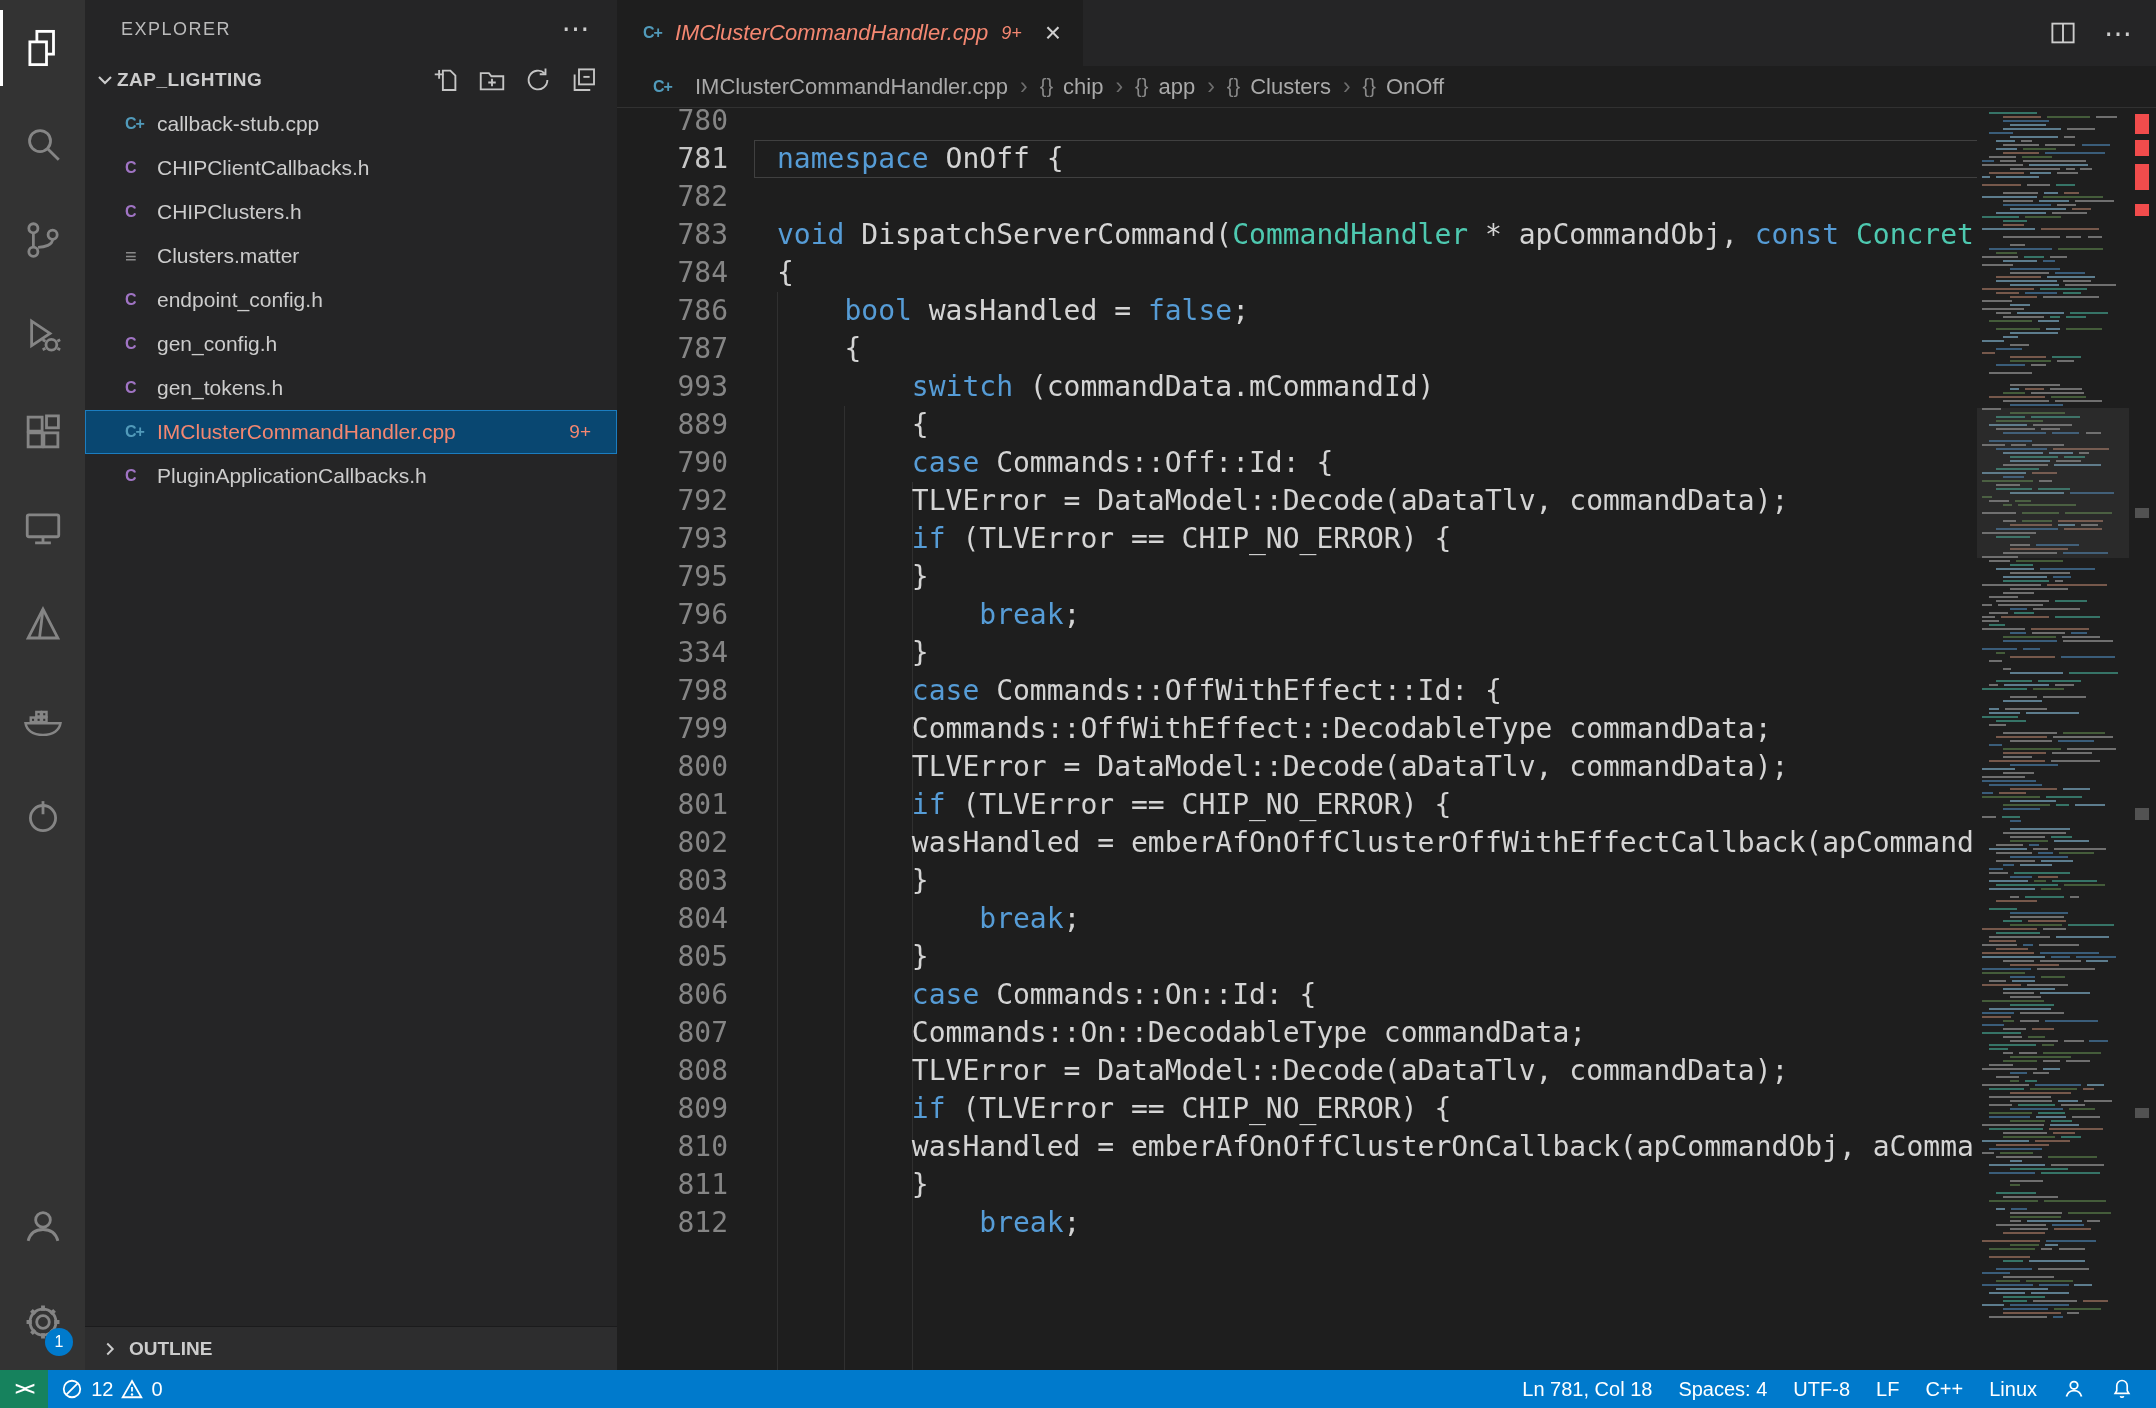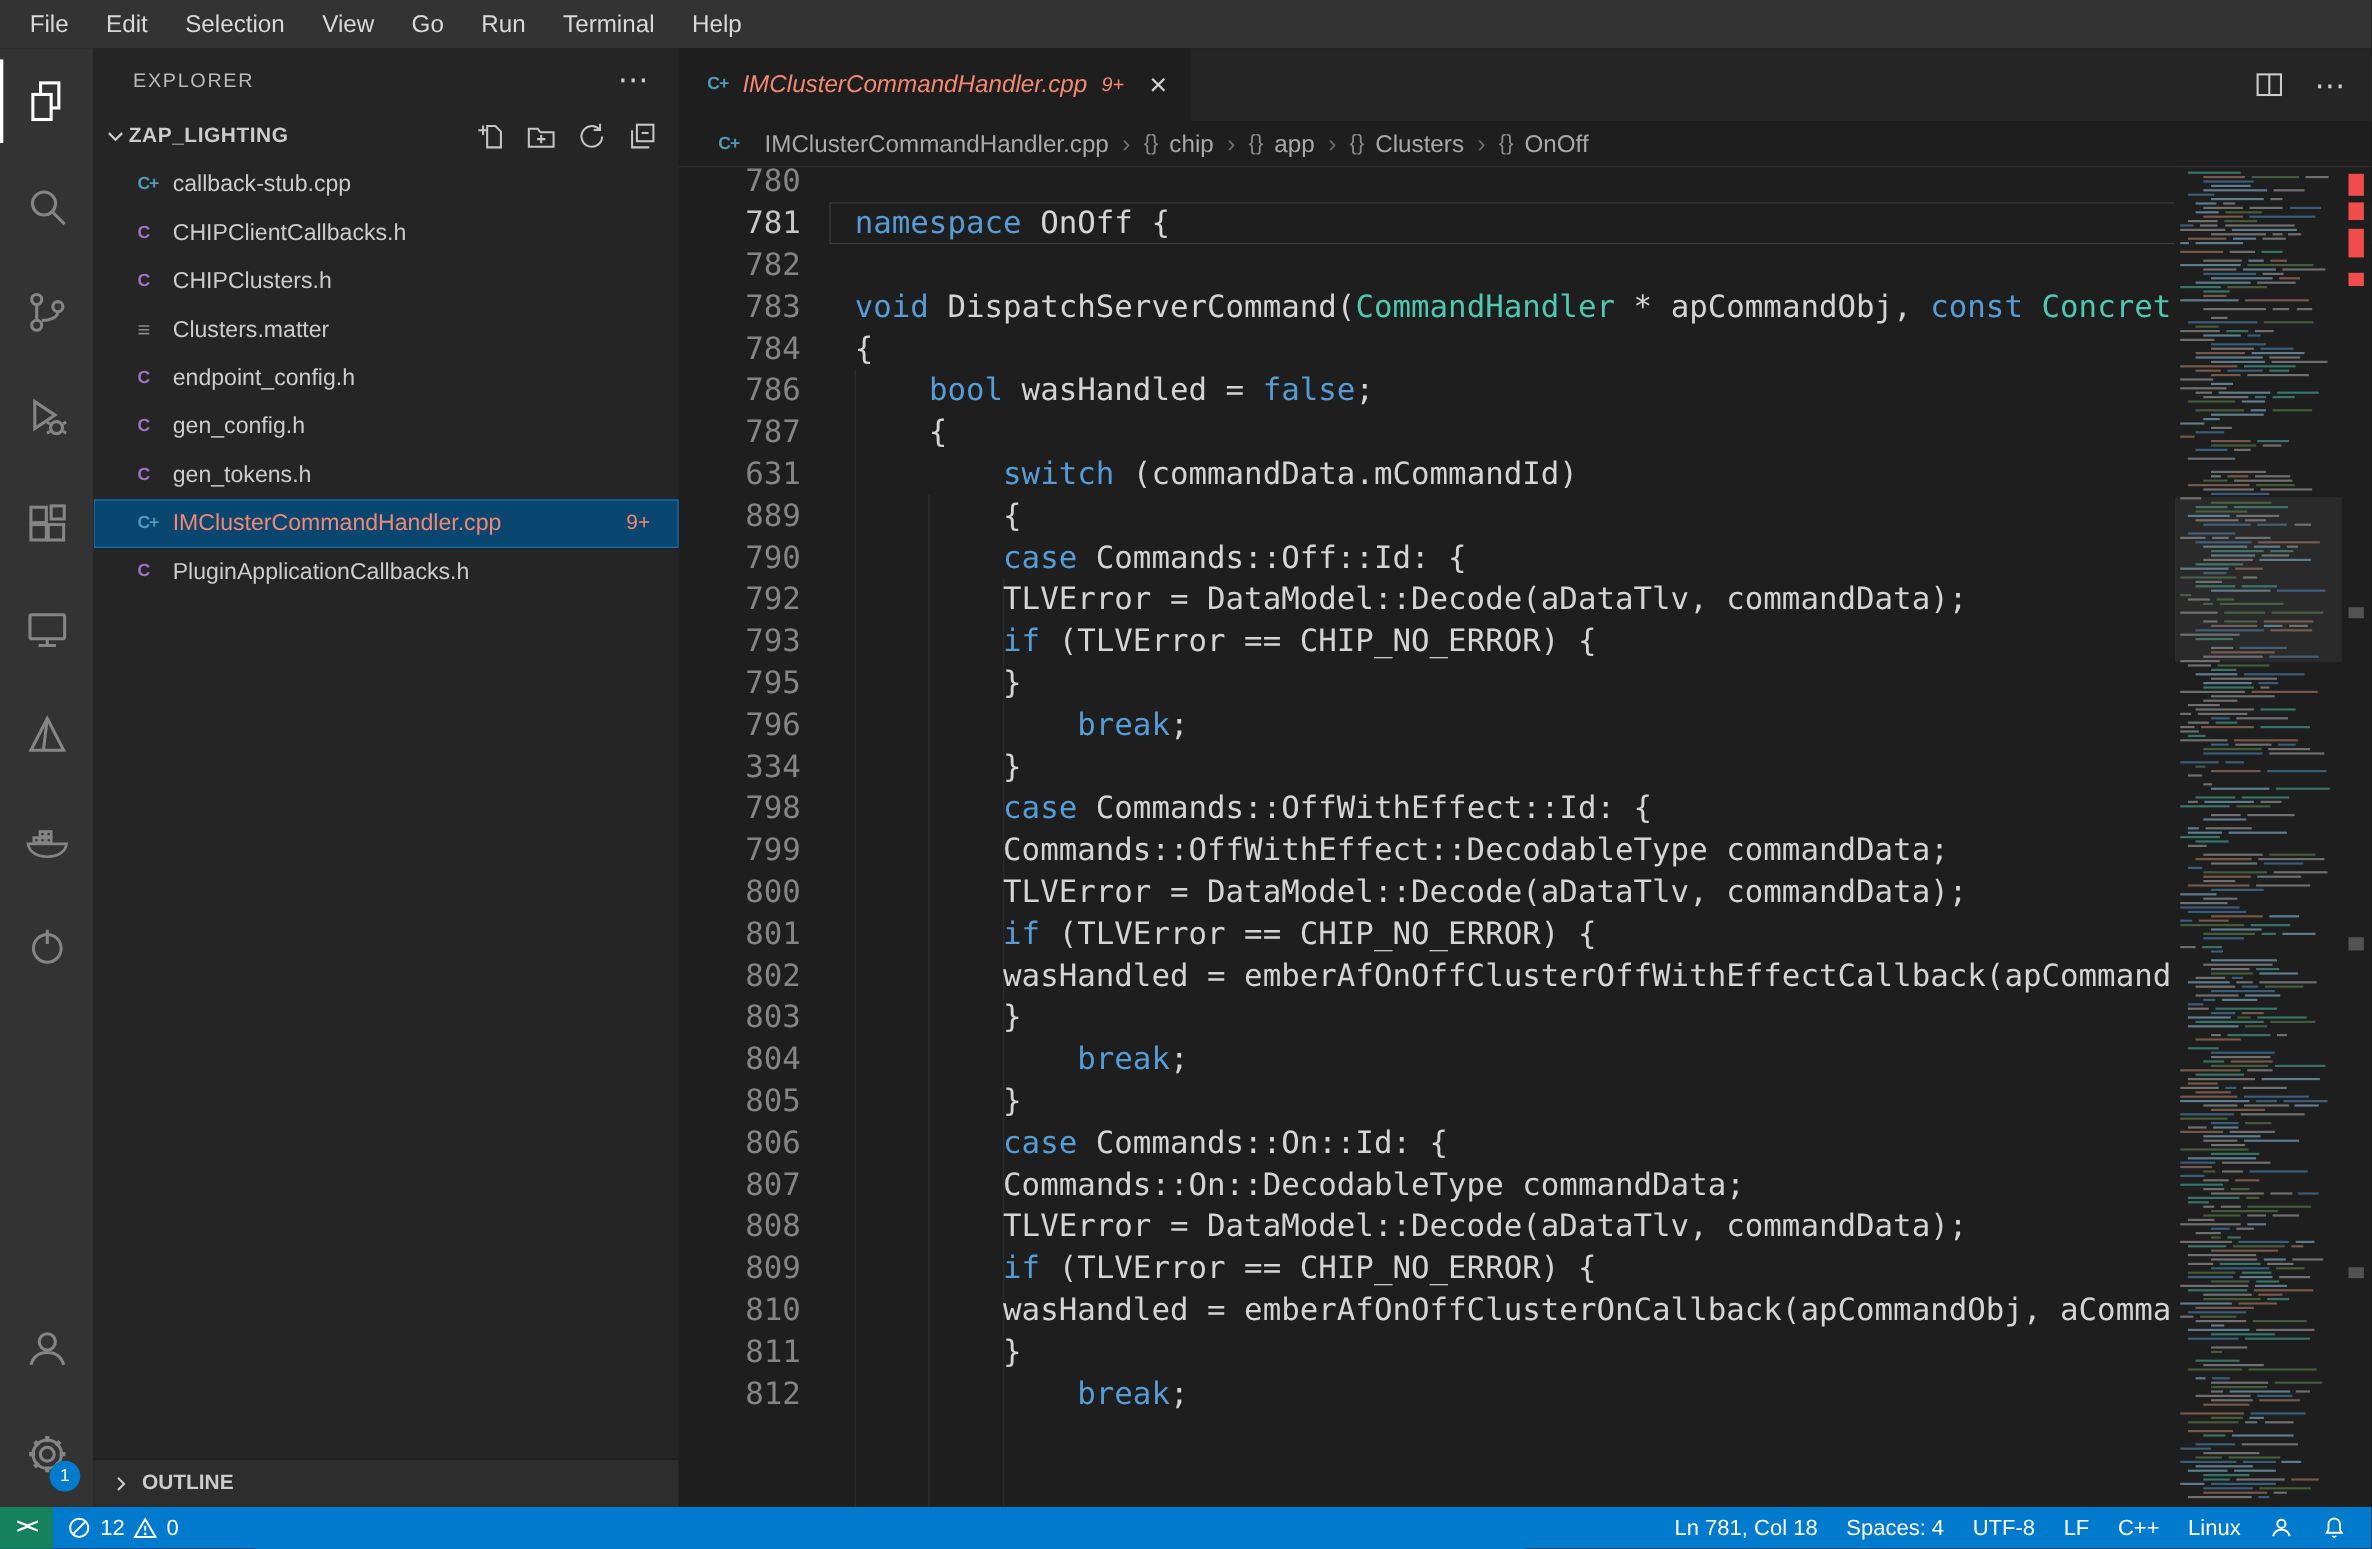--- a/index.html
+++ b/index.html
@@ -81,30 +81,20 @@
             font-weight:700; font-size:19px; letter-spacing:-2px; }
   .sb-item { display:flex; align-items:center; padding:0 13px; gap:8px; height:100%; }
   .sb-right { margin-left:auto; display:flex; align-items:center; height:100%; padding-right:10px; }
   svg { display:block; }
 </style>
 </head>
 <body>
 
 <div id="app">
 
-  <div class="menubar">
-    <div class="menu-item">File</div>
-    <div class="menu-item">Edit</div>
-    <div class="menu-item">Selection</div>
-    <div class="menu-item">View</div>
-    <div class="menu-item">Go</div>
-    <div class="menu-item">Run</div>
-    <div class="menu-item">Terminal</div>
-    <div class="menu-item">Help</div>
-  </div>
 
   <div class="main">
 
     <div class="activitybar">
       <div class="ab-slot active">
         <svg width="42" height="42" viewBox="0 0 24 24" fill="none" stroke="#ffffff" stroke-width="1.6">
           <rect x="8.5" y="2.5" width="9.5" height="13"></rect>
           <rect x="4.5" y="8.5" width="9.5" height="13" fill="#333333"></rect>
         </svg>
       </div>
@@ -324,21 +314,21 @@
             </div>
             <div class="crow">
               <span class="ln">786</span>
               <span class="txt"><span class="pl">    </span><span class="kw">bool</span><span class="pl"> wasHandled = </span><span class="kw">false</span><span class="pl">;</span></span>
             </div>
             <div class="crow">
               <span class="ln">787</span>
               <span class="txt"><span class="pl">    {</span></span>
             </div>
             <div class="crow">
-              <span class="ln">631</span>
+              <span class="ln">993</span>
               <span class="txt"><span class="pl">        </span><span class="kw">switch</span><span class="pl"> (commandData.mCommandId)</span></span>
             </div>
             <div class="crow">
               <span class="ln">889</span>
               <span class="txt"><span class="pl">        {</span></span>
             </div>
             <div class="crow">
               <span class="ln">790</span>
               <span class="txt"><span class="pl">        </span><span class="kw">case</span><span class="pl"> Commands::Off::Id: {</span></span>
             </div>

